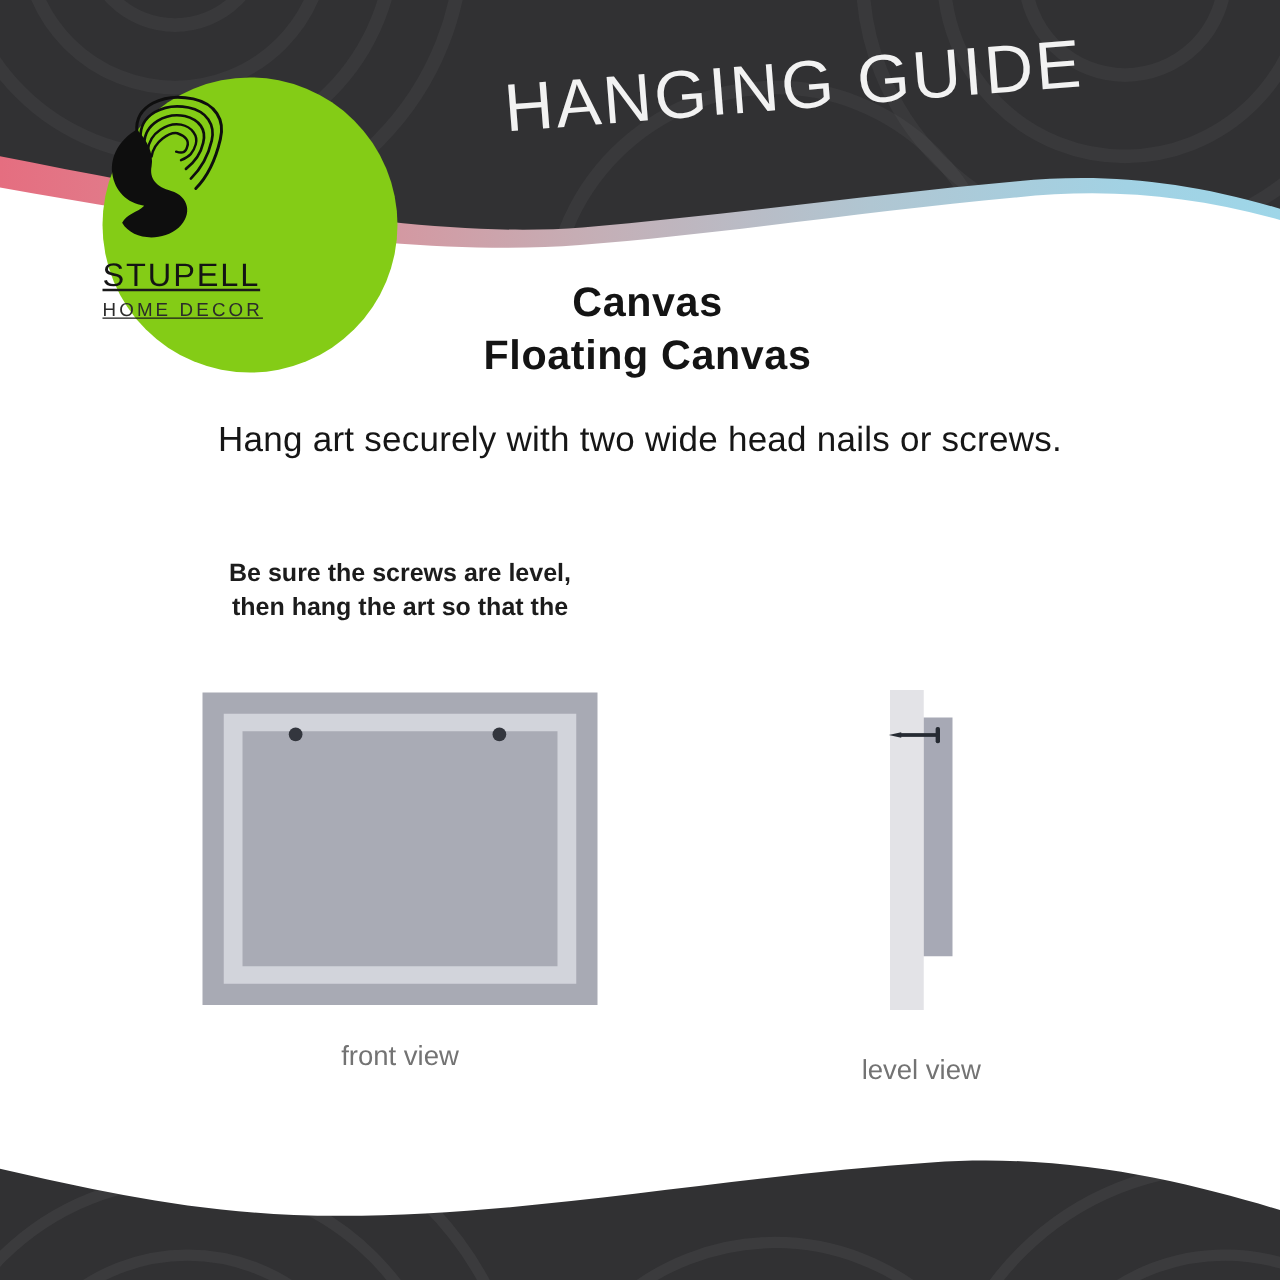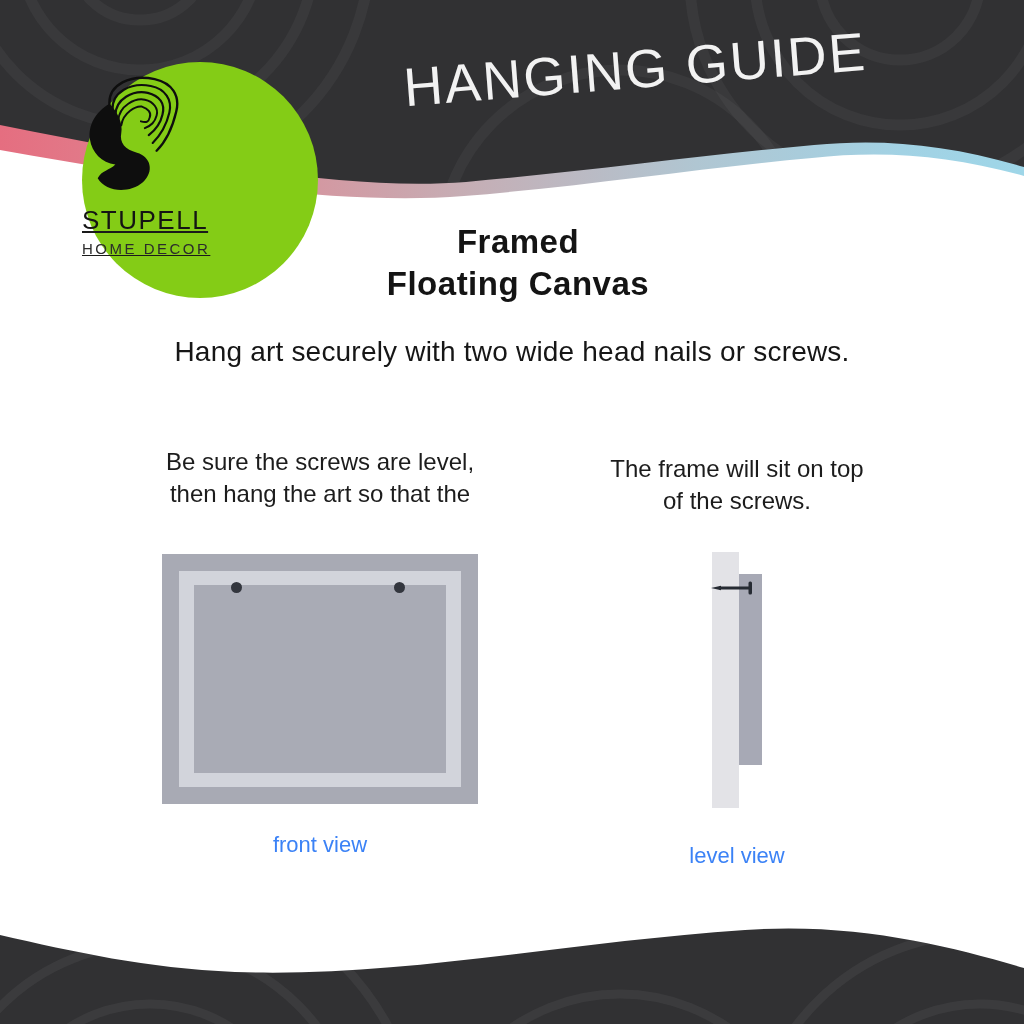--- a/index.html
+++ b/index.html
@@ -27,25 +27,25 @@
 
   .product-title{
     position:absolute;left:318px;top:221px;width:400px;text-align:center;
     font-size:33px;font-weight:700;line-height:1.28;letter-spacing:0.5px;color:#141414;
   }
   .instruction{
     position:absolute;left:62px;top:336px;width:900px;text-align:center;
     font-size:28px;font-weight:500;letter-spacing:0.2px;color:#161616;
   }
 
-  .caption{position:absolute;text-align:center;font-size:24px;font-weight:400;line-height:1.33;color:#1c1c1c;}
+  .caption{position:absolute;text-align:center;font-size:20px;font-weight:700;line-height:1.33;color:#1c1c1c;}
   .caption-front{left:120px;top:446px;width:400px;}
   .caption-side{left:567px;top:453px;width:340px;}
 
-  .view-label{position:absolute;text-align:center;font-size:22px;font-weight:500;color:#3b82f6;}
+  .view-label{position:absolute;text-align:center;font-size:22px;font-weight:500;color:#737373;}
   .view-label-front{left:120px;top:832px;width:400px;}
   .view-label-side{left:567px;top:843px;width:340px;}
 
   
   .front-frame{position:absolute;left:162px;top:554px;width:316px;height:250px;background:#a8aab4;}
   .front-mat{position:absolute;left:17px;top:17px;right:17px;bottom:17px;background:#d2d4db;}
   .front-canvas{position:absolute;left:32px;top:31px;right:32px;bottom:31px;background:#a9abb5;}
   .screw{position:absolute;width:11px;height:11px;border-radius:50%;background:#33363e;top:28px;}
   .screw-left{left:69px;}
   .screw-right{left:232px;}
@@ -105,35 +105,31 @@
         <path stroke-width="2.0" d="M37,47 C38,32 54,24 64,26 C73,28 78,35 76,42 C74,49 71,52 64,55"></path>
         <path stroke-width="2.0" d="M40,52 C42,39 55,32 61,33 C67,35 71,39 69,44 C68,48 66,50 60,48"></path>
       </g>
       <path fill="#0e0e0e" d="M28,30 C14,38 6,52 8,66 C10,80 20,90 34,92 C28,98 20,98 16,106 C24,120 48,122 62,110 C74,99 70,84 56,80 C44,77 38,70 40,60 C42,50 36,38 28,30 Z"></path>
     </svg>
     <div class="brand-name">STUPELL</div>
     <div class="brand-tagline">HOME DECOR</div>
   </div>
 
   <div class="product-title">
-    <div>Framed</div>
+    <div>Canvas</div>
     <div>Floating Canvas</div>
   </div>
 
   <div class="instruction">Hang art securely with two wide head nails or screws.</div>
 
   <div class="caption caption-front">
     <div>Be sure the screws are level,</div>
     <div>then hang the art so that the</div>
   </div>
 
-  <div class="caption caption-side">
-    <div>The frame will sit on top</div>
-    <div>of the screws.</div>
-  </div>
 
   <div class="front-frame">
     <div class="front-mat"></div>
     <div class="front-canvas"></div>
     <div class="screw screw-left"></div>
     <div class="screw screw-right"></div>
   </div>
   <div class="view-label view-label-front">front view</div>
 
   <div class="side-canvas"></div>

